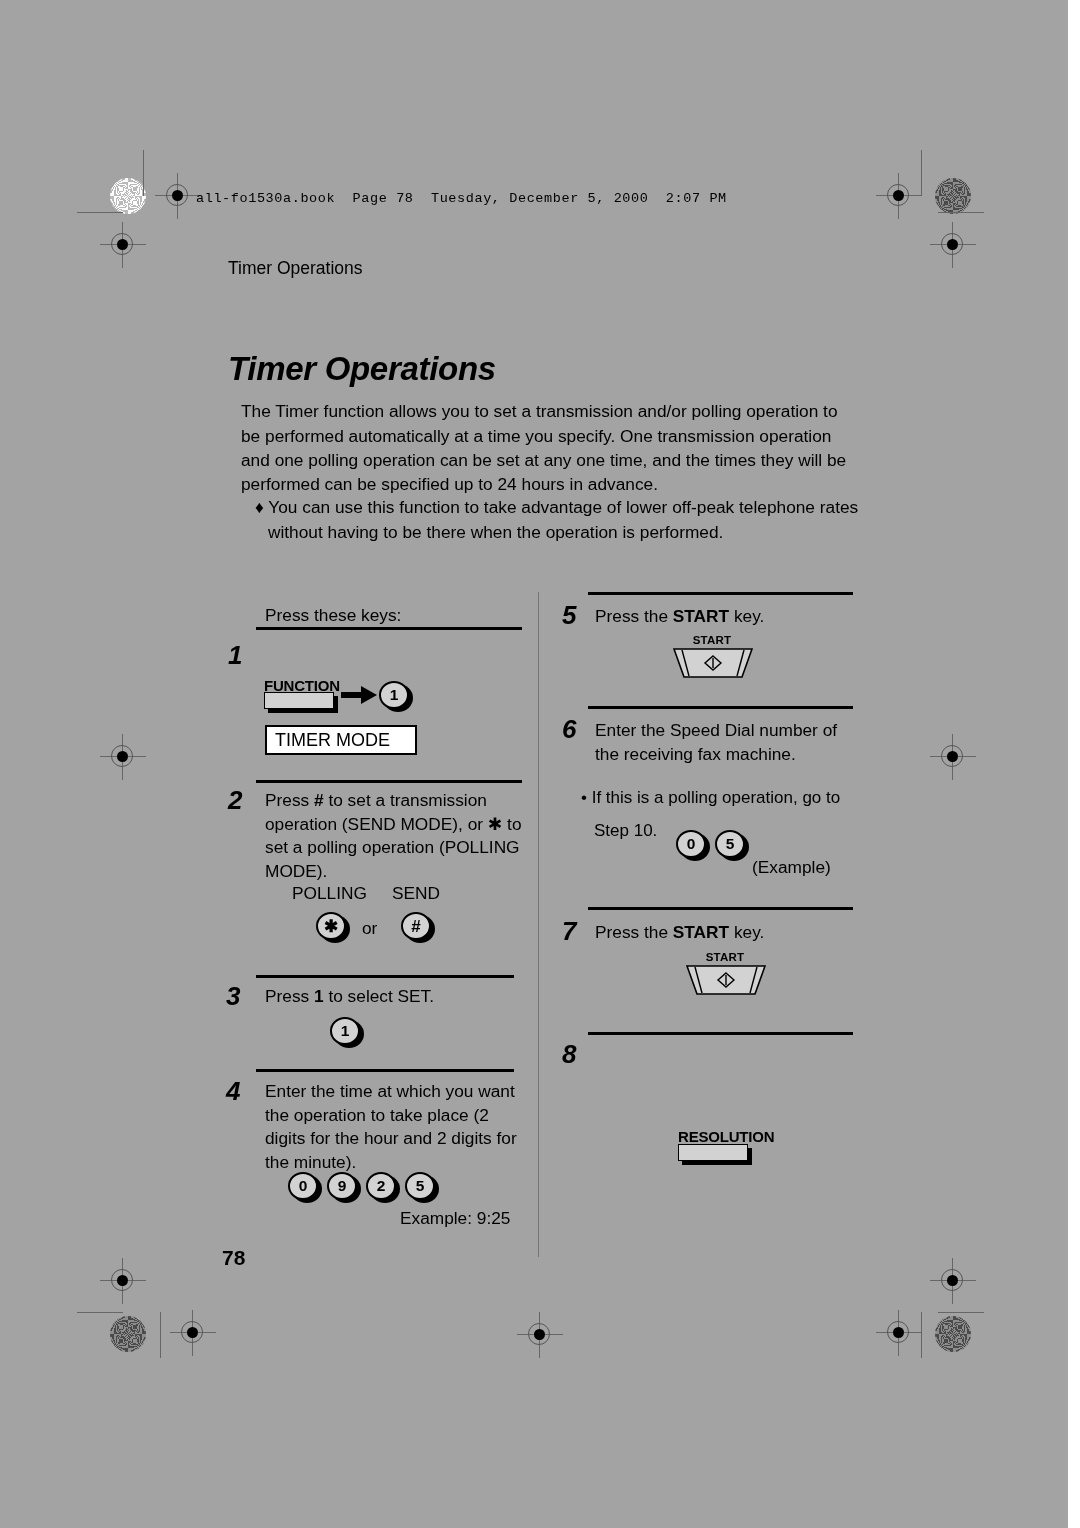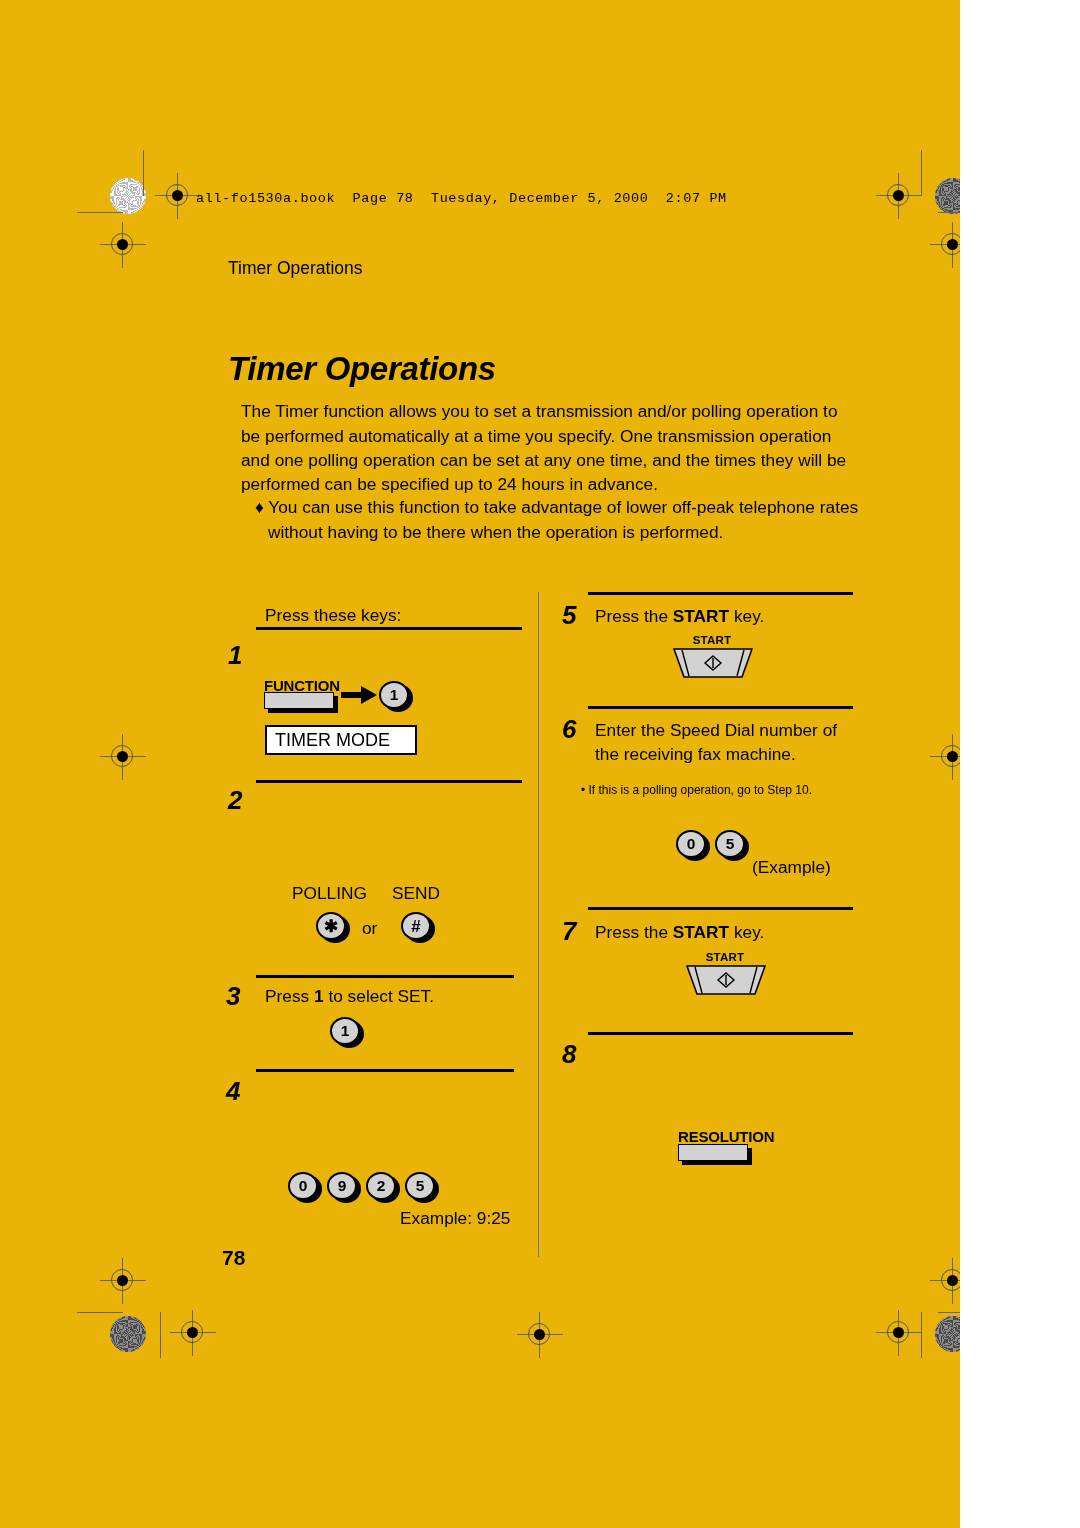--- a/index.html
+++ b/index.html
@@ -6,23 +6,23 @@
     margin: 0;
     padding: 0;
     background: #ffffff;
   }
   body {
     font-family: "Liberation Sans", sans-serif;
     color: #000000;
   }
   .page {
     position: relative;
-    width: 960px;
+    width: 1068px;
     height: 1528px;
-    background: #eab308;
+    background: #a3a3a3;
     overflow: hidden;
   }
 
   
   .reg {
     position: absolute;
     width: 46px;
     height: 46px;
   }
   .reg .ring {
@@ -156,22 +156,22 @@
     font-style: italic;
   }
   .steptext {
     position: absolute;
     font-size: 17.3px;
     line-height: 23.5px;
   }
   .steptext b { font-weight: bold; }
   .subbullet {
     position: absolute;
-    font-size: 12px;
-    line-height: 18px;
+    font-size: 17px;
+    line-height: 33px;
     text-indent: -13px;
     padding-left: 13px;
   }
   .caption {
     position: absolute;
     font-size: 17.3px;
   }
 
   
   .keyround {
@@ -387,20 +387,21 @@
 
   <div class="keyround" style="left:379px; top:681px;">
     <div class="shadow"></div>
     <div class="face">1</div>
   </div>
 
   <div class="lcdbox" style="left:265px; top:725px; width:152px; height:30px;">TIMER MODE</div>
 
   <div class="rule" style="left:256px; top:780px; width:266px;"></div>
   <div class="stepnum" style="left:228px; top:785px;">2</div>
+  <div class="steptext" style="left:265px; top:789px; width:258px;"><span>Press </span><b>#</b><span> to set a transmission operation (SEND MODE), or </span><span>✱</span><span> to set a polling operation (POLLING MODE).</span></div>
 
   <div class="caption" style="left:292px; top:883px;">POLLING</div>
   <div class="caption" style="left:392px; top:883px;">SEND</div>
 
   <div class="keyround sym" style="left:316px; top:912px;">
     <div class="shadow"></div>
     <div class="face">✱</div>
   </div>
   <div class="caption" style="left:362px; top:918px;">or</div>
   <div class="keyround sym" style="left:401px; top:912px;">
@@ -412,20 +413,21 @@
   <div class="stepnum" style="left:226px; top:981px;">3</div>
   <div class="steptext" style="left:265px; top:985px; width:250px;"><span>Press </span><b>1</b><span> to select SET.</span></div>
 
   <div class="keyround" style="left:330px; top:1017px;">
     <div class="shadow"></div>
     <div class="face">1</div>
   </div>
 
   <div class="rule" style="left:256px; top:1069px; width:258px;"></div>
   <div class="stepnum" style="left:226px; top:1076px;">4</div>
+  <div class="steptext" style="left:265px; top:1080px; width:254px;">Enter the time at which you want the operation to take place (2 digits for the hour and 2 digits for the minute).</div>
 
   <div class="keyround" style="left:288px; top:1172px;">
     <div class="shadow"></div>
     <div class="face">0</div>
   </div>
   <div class="keyround" style="left:327px; top:1172px;">
     <div class="shadow"></div>
     <div class="face">9</div>
   </div>
   <div class="keyround" style="left:366px; top:1172px;">

